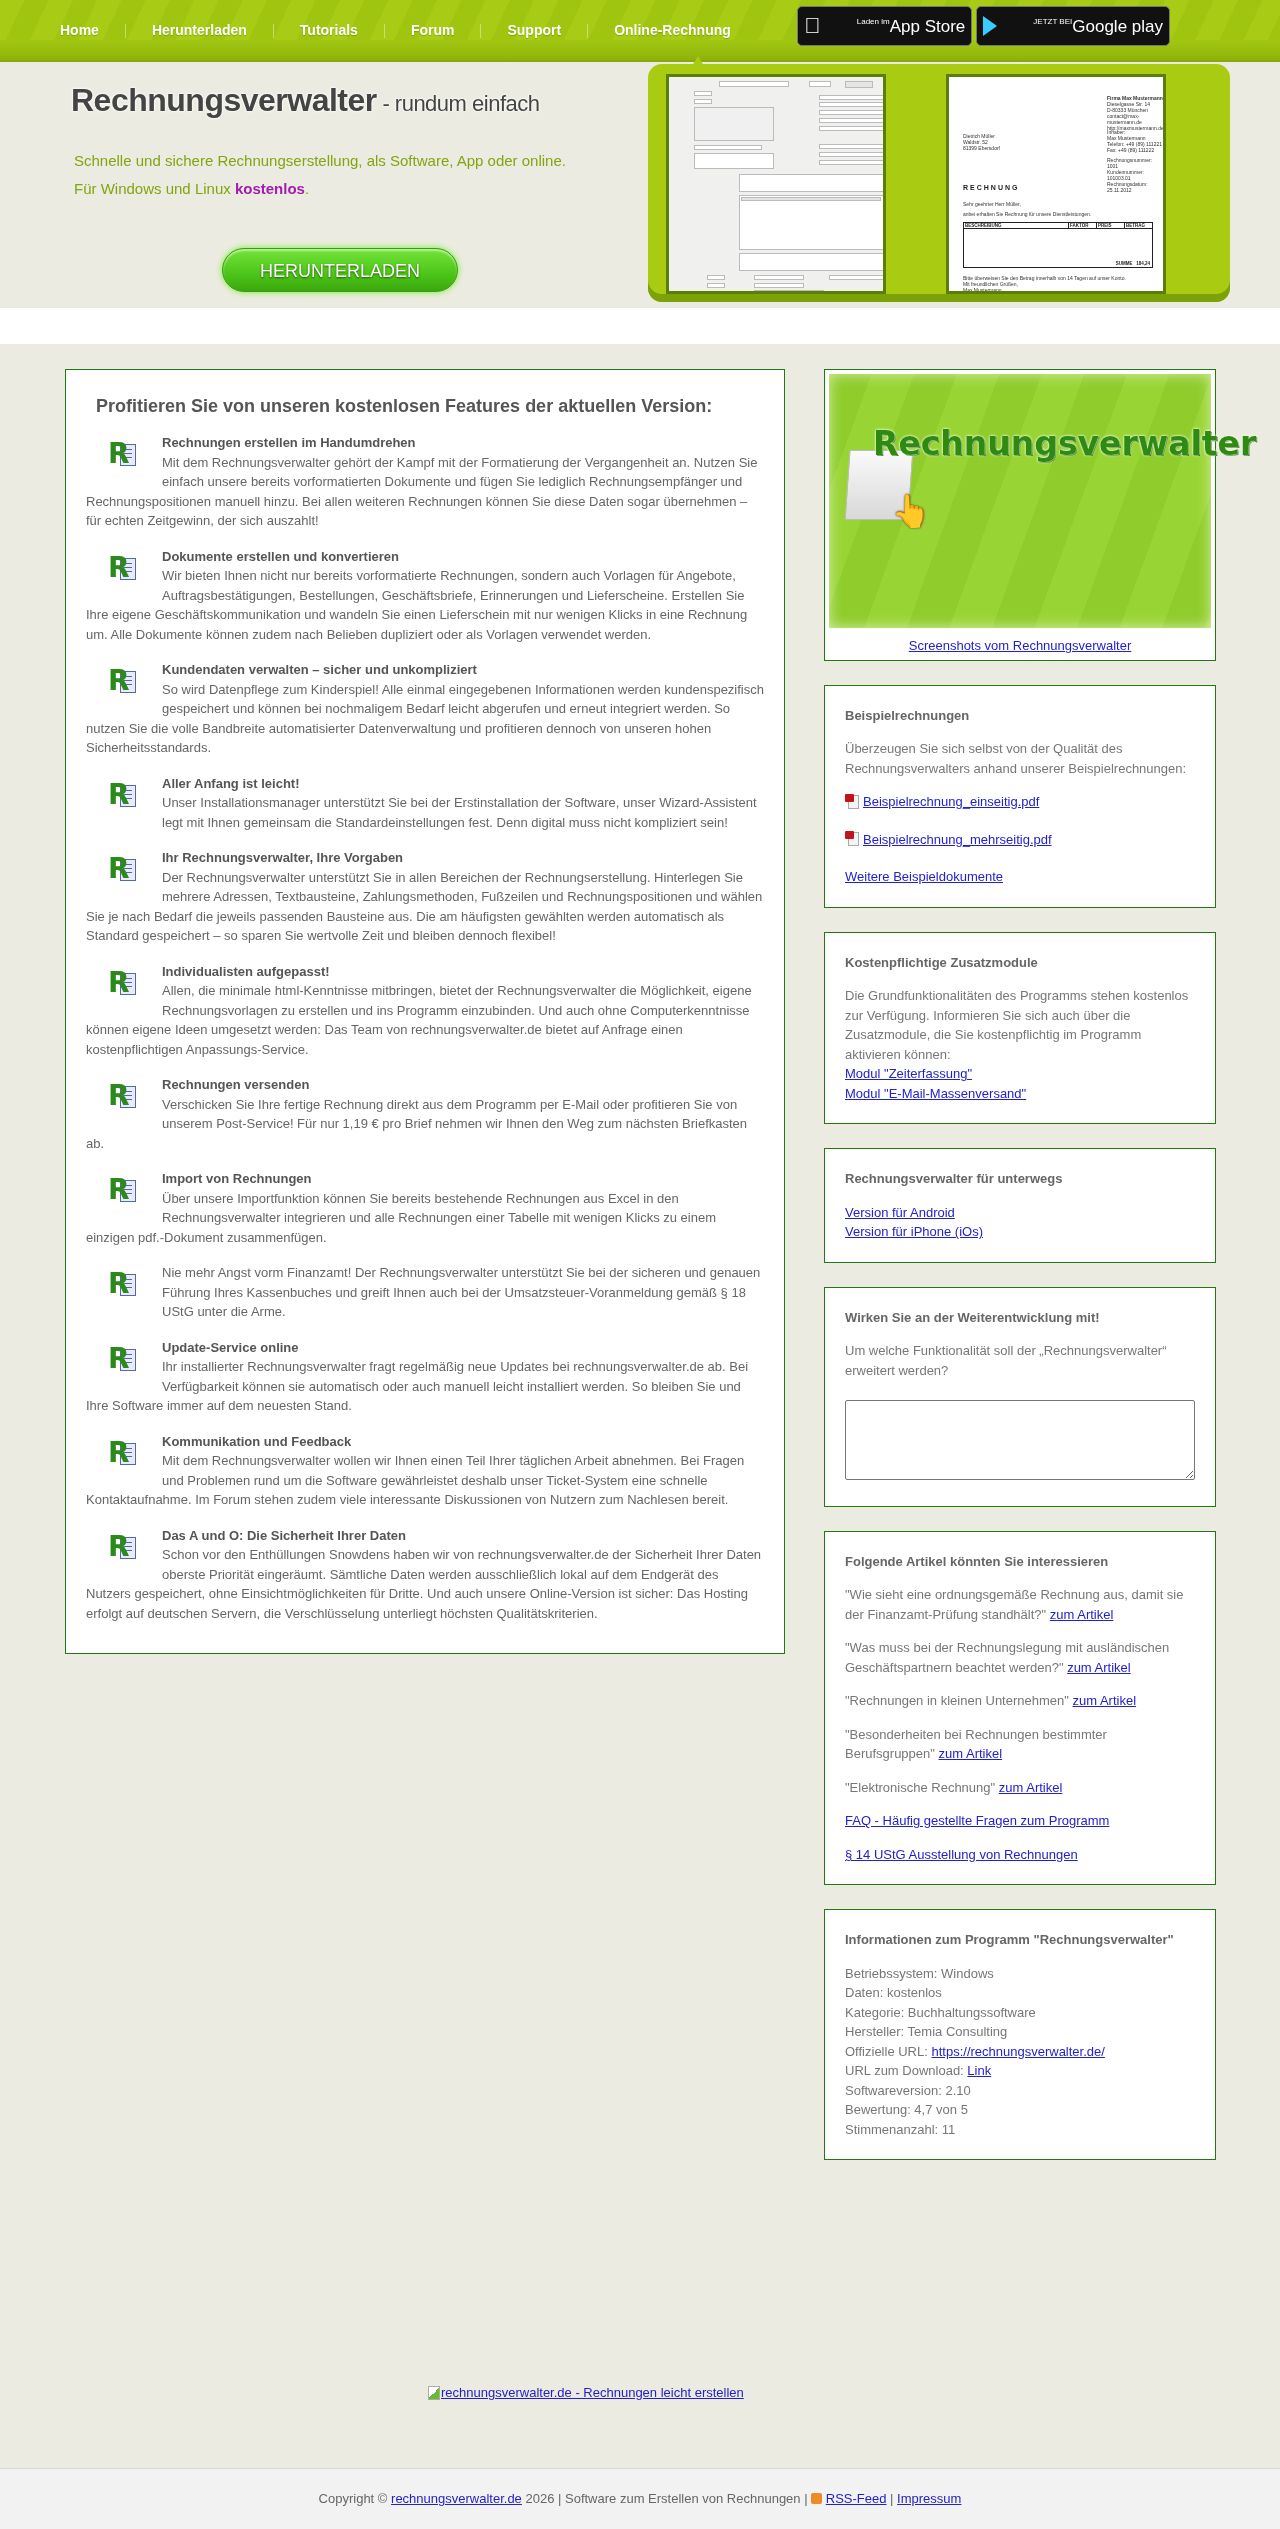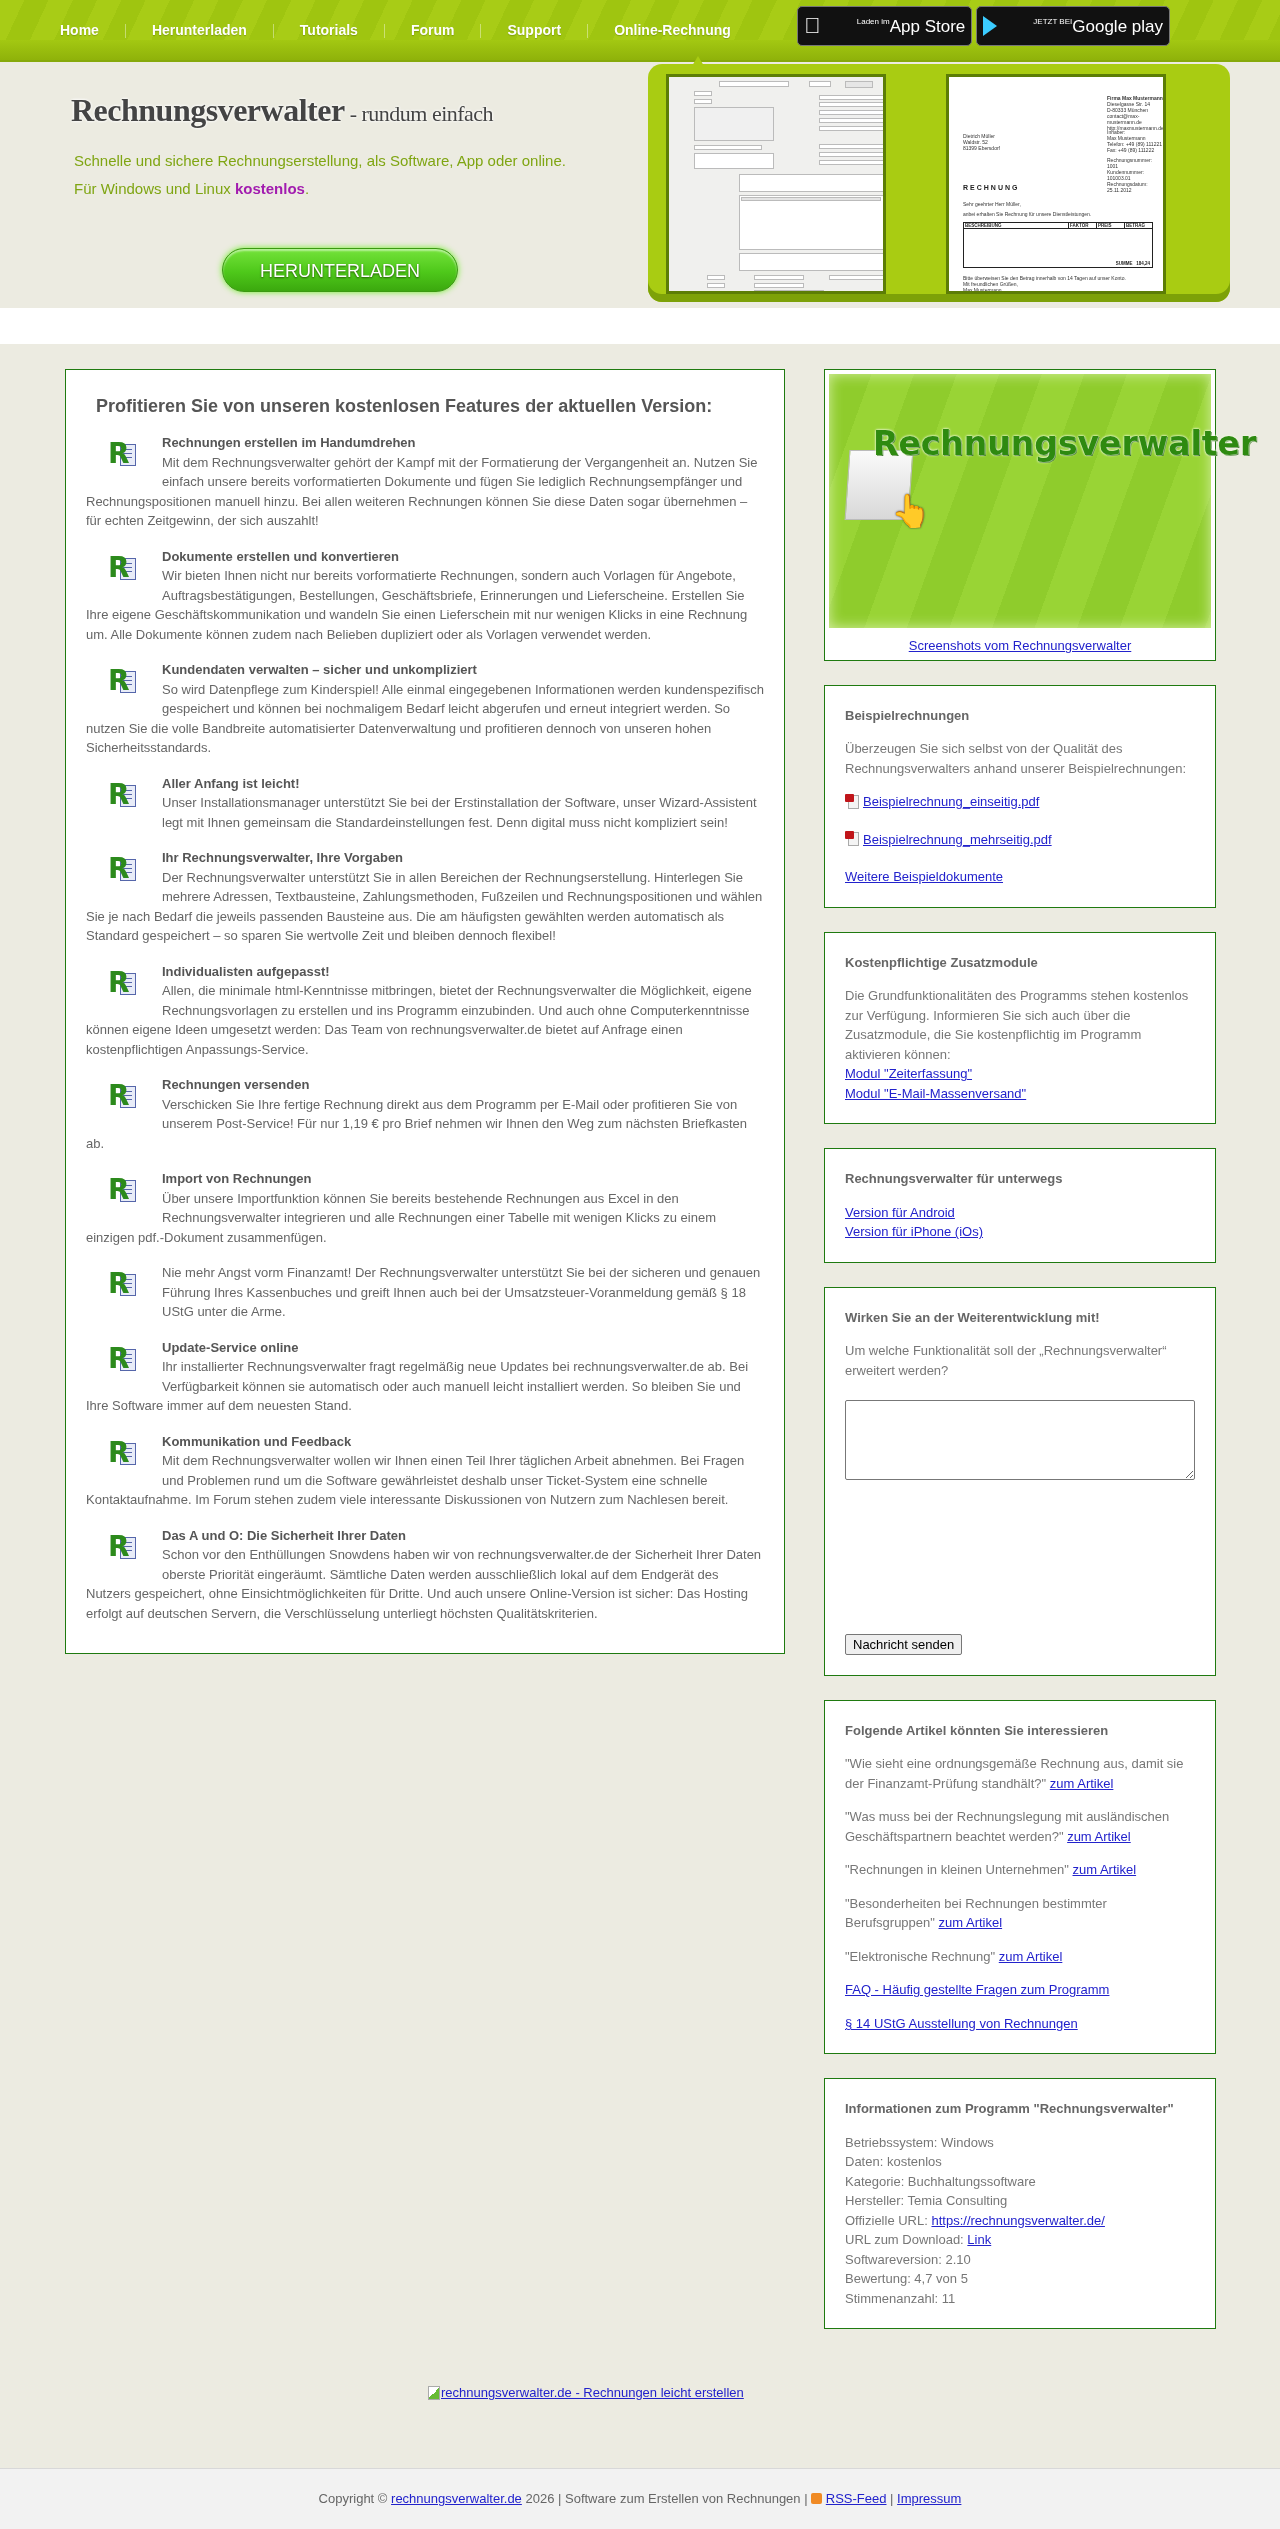--- a/index.html
+++ b/index.html
@@ -38,22 +38,22 @@
   }
   .store-badge .glyph { font-size: 22px; margin-right: 4px; line-height: 1; }
   .store-badge .txt { display: flex; flex-direction: row; line-height: 1; margin-left: 32px; }
   .store-badge .small { font-size: 8px; }
   .store-badge .big { font-size: 17px; }
   .play-tri { width: 0; height: 0; border-top: 10px solid transparent; border-bottom: 10px solid transparent; border-left: 14px solid #3bccff; margin-right: 4px; }
 
   
   .hero { height: 246px; position: relative; background: #ecebe1; }
   .hero-title {
-    position: absolute; left: 71px; top: 30px;
-    font-family: Liberation Serif, serif; font-weight: bold; font-size: 32px;
+    position: absolute; left: 71px; top: 20px;
+    font-family: Liberation Sans, sans-serif; font-weight: bold; font-size: 32px;
     color: #444; text-shadow: 0 0 3px #fff, 0 0 3px #fff;
     letter-spacing: -0.5px;
     text-align: center;
   }
   .hero-title .sub { font-size: 22px; font-weight: normal; color: #444; }
   .hero-line { position: absolute; left: 74px; font-size: 15px; color: #7fa512; }
   .hero-line b { color: #a21caf; }
   .hero-line.l1 { top: 90px; }
   .hero-line.l2 { top: 118px; }
   .dl-btn {
@@ -376,21 +376,20 @@
     <div class="side-box">
       <h3>Rechnungsverwalter für unterwegs</h3>
       <a href="#" class="info-line">Version für Android</a>
       <a href="#" class="info-line">Version für iPhone (iOs)</a>
     </div>
 
     <div class="side-box">
       <h3>Wirken Sie an der Weiterentwicklung mit!</h3>
       <p>Um welche Funktionalität soll der „Rechnungsverwalter“ erweitert werden?</p>
       <textarea class="feedback-area" style=""></textarea>
-      <div><button class="send-btn">Nachricht senden</button></div>
     </div>
 
     <div class="side-box">
       <h3>Folgende Artikel könnten Sie interessieren</h3>
       <p><span>"Wie sieht eine ordnungsgemäße Rechnung aus, damit sie der Finanzamt-Prüfung standhält?" </span><a href="#">zum Artikel</a></p>
       <p><span>"Was muss bei der Rechnungslegung mit ausländischen Geschäftspartnern beachtet werden?" </span><a href="#">zum Artikel</a></p>
       <p><span>"Rechnungen in kleinen Unternehmen" </span><a href="#">zum Artikel</a></p>
       <p><span>"Besonderheiten bei Rechnungen bestimmter Berufsgruppen" </span><a href="#">zum Artikel</a></p>
       <p><span>"Elektronische Rechnung" </span><a href="#">zum Artikel</a></p>
       <p><a href="#">FAQ - Häufig gestellte Fragen zum Programm</a></p>

